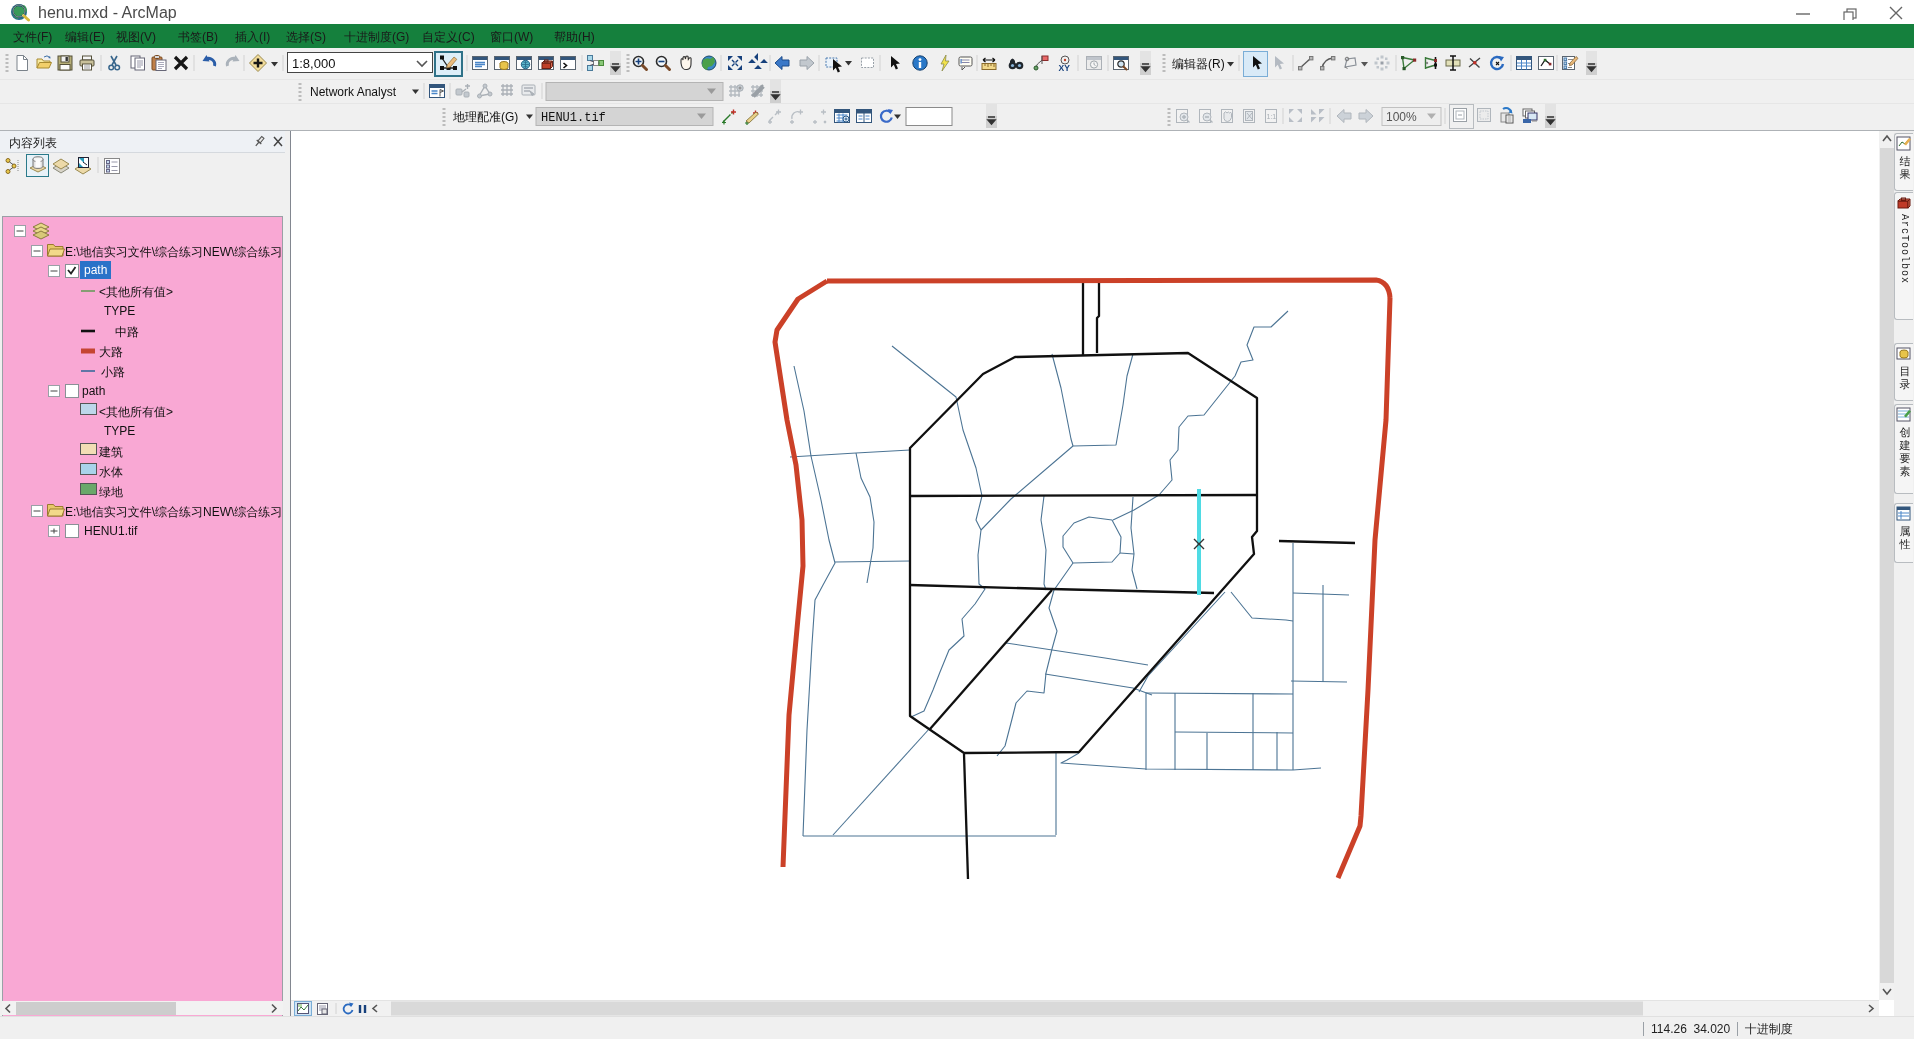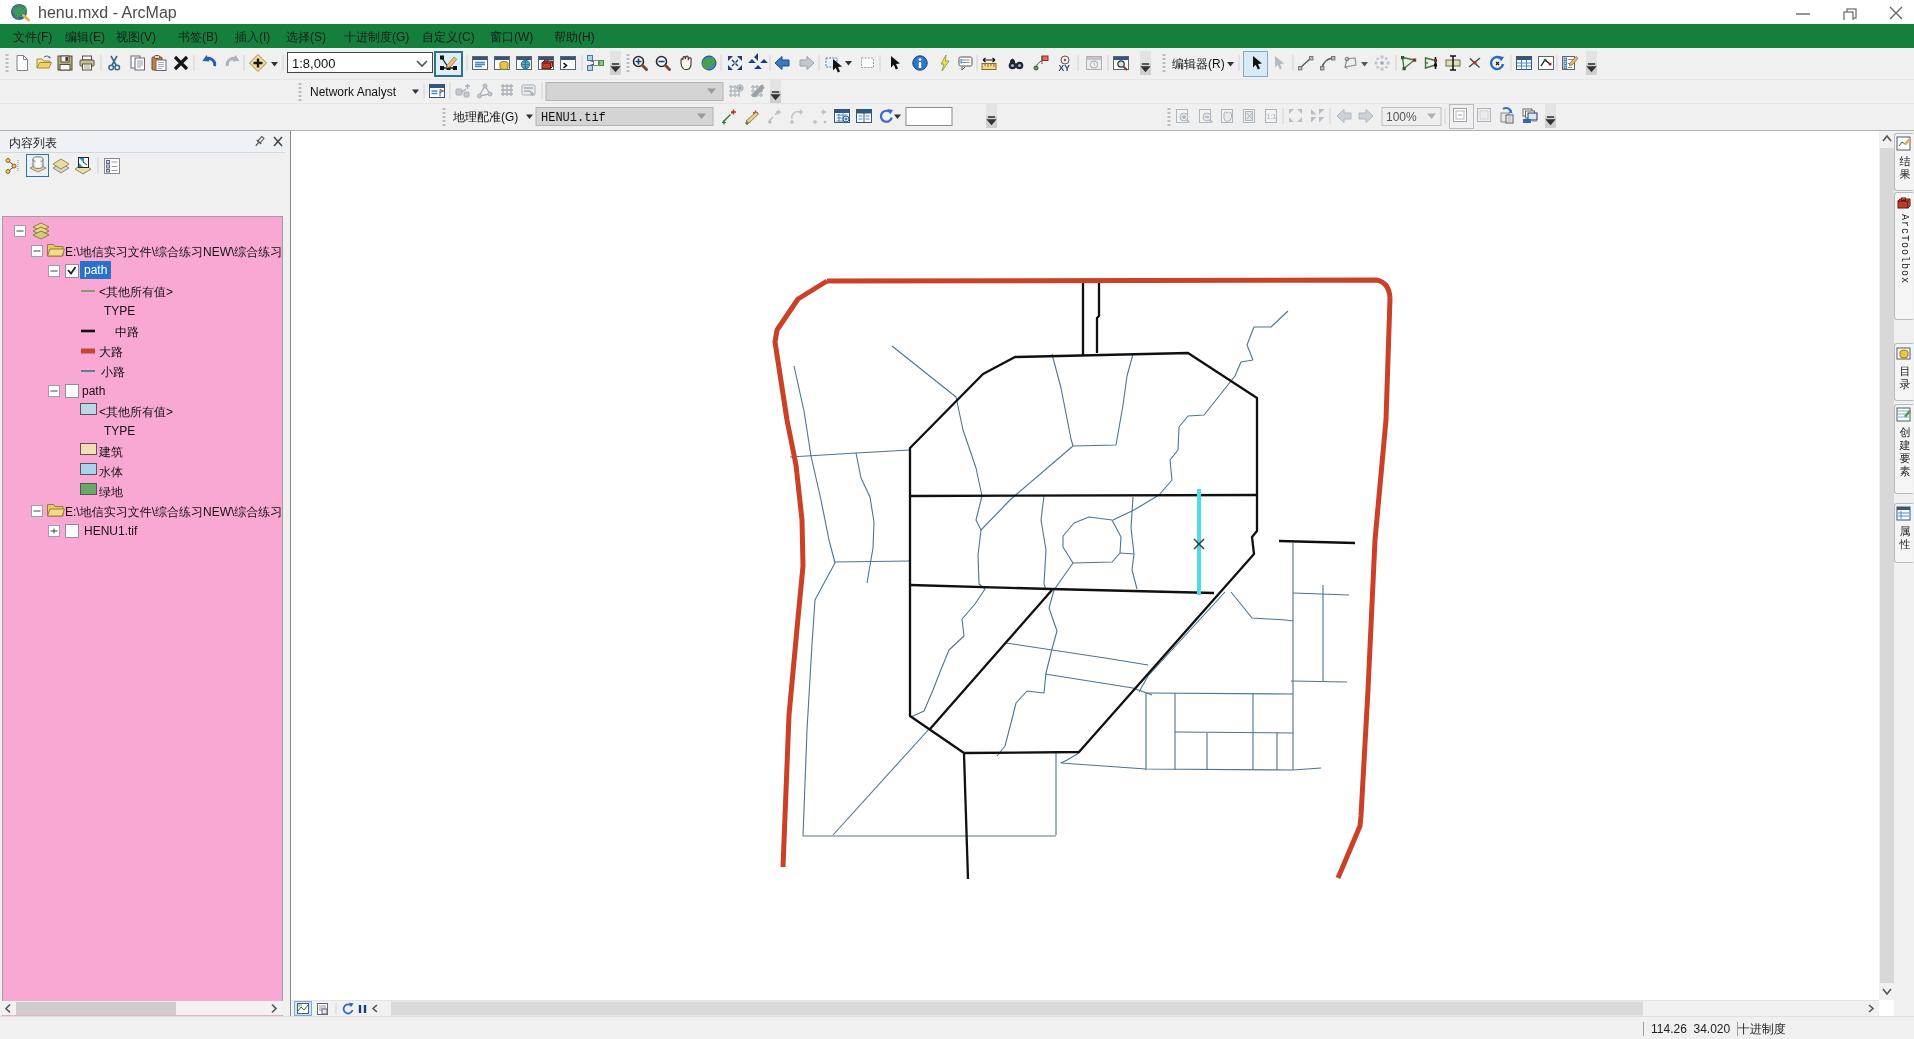--- a/index.html
+++ b/index.html
@@ -792,14 +792,14 @@
   <div class="vtab" style="top:372px; height:60px;">
     <svg class="abs" style="left:1px;top:2px" width="16" height="16" viewBox="0 0 16 16">
         <rect x="1" y="1" width="13" height="13" fill="#fff" stroke="#33567c"></rect>
         <rect x="1" y="1" width="13" height="3" fill="#33567c"></rect>
         <path d="M2,7h11M2,10h11M5,5v8" stroke="#4a86c8"></path>
       </svg>
     <div class="ctxt" style="top:21px">属<br>性</div>
   </div>
 </div>
 <div id="statusbar">
-    <div id="coords"><span style="border-left:1px solid #9aa0a6; padding-left:7px;">114.26&nbsp; 34.020&nbsp;&nbsp;</span><span style="border-left:1px solid #9aa0a6; ">十进制度</span></div>
+    <div id="coords"><span style="border-left:1px solid #9aa0a6; padding-left:7px;">114.26&nbsp; 34.020&nbsp;&nbsp;</span><span style="border-left:1px solid #9aa0a6; padding-left:7px;">十进制度</span></div>
   </div>
 
 </body></html>

